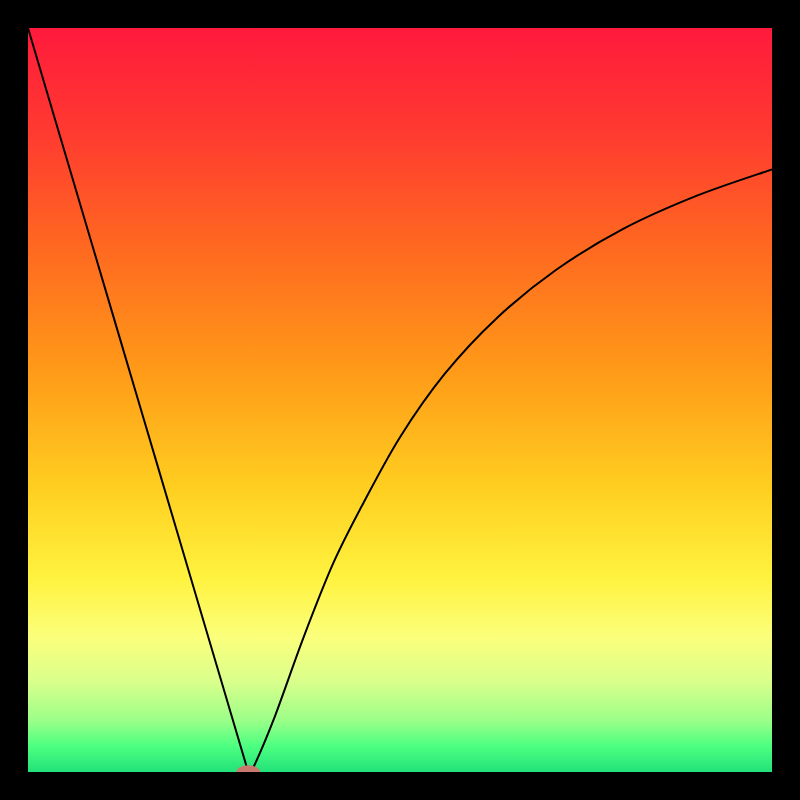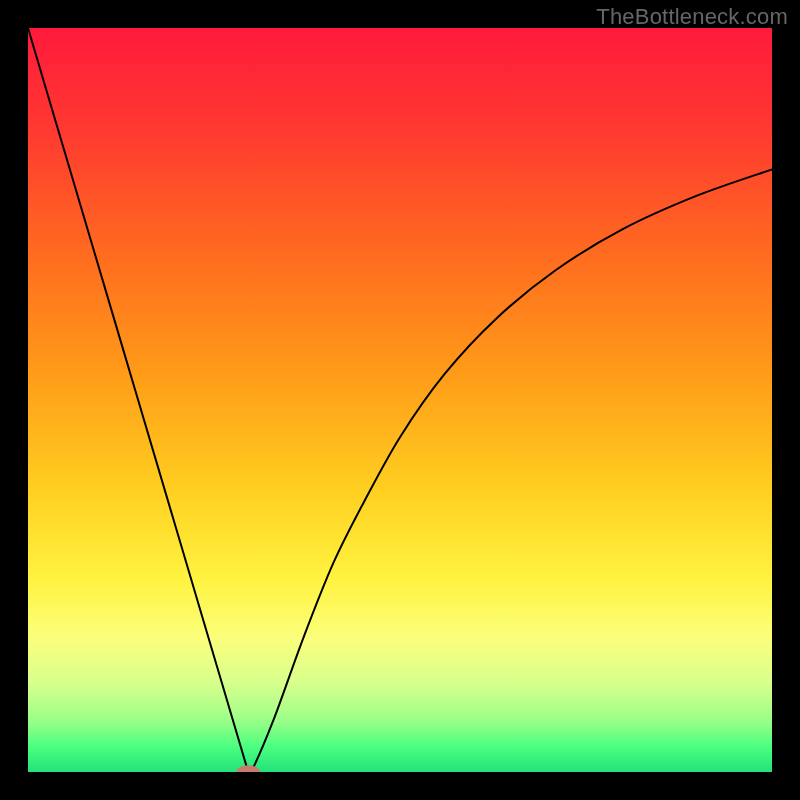--- a/index.html
+++ b/index.html
@@ -32,21 +32,20 @@
     left: 28px;
     top: 28px;
     width: 744px;
     height: 744px;
   }
 </style>
 </head>
 <body>
 
 <div class="frame">
-  <div class="watermark">TheBottleneck.com</div>
 
   <svg class="plot" viewBox="0 0 100 100" preserveAspectRatio="none">
     <defs>
       <linearGradient id="bg-grad" x1="0" y1="0" x2="0" y2="1">
           <stop offset="0%" stop-color="#ff1a3c"></stop>
           <stop offset="14.000000000000002%" stop-color="#ff3a30"></stop>
           <stop offset="30%" stop-color="#ff6a20"></stop>
           <stop offset="46%" stop-color="#ff9a18"></stop>
           <stop offset="62%" stop-color="#ffcf20"></stop>
           <stop offset="74%" stop-color="#fff340"></stop>

